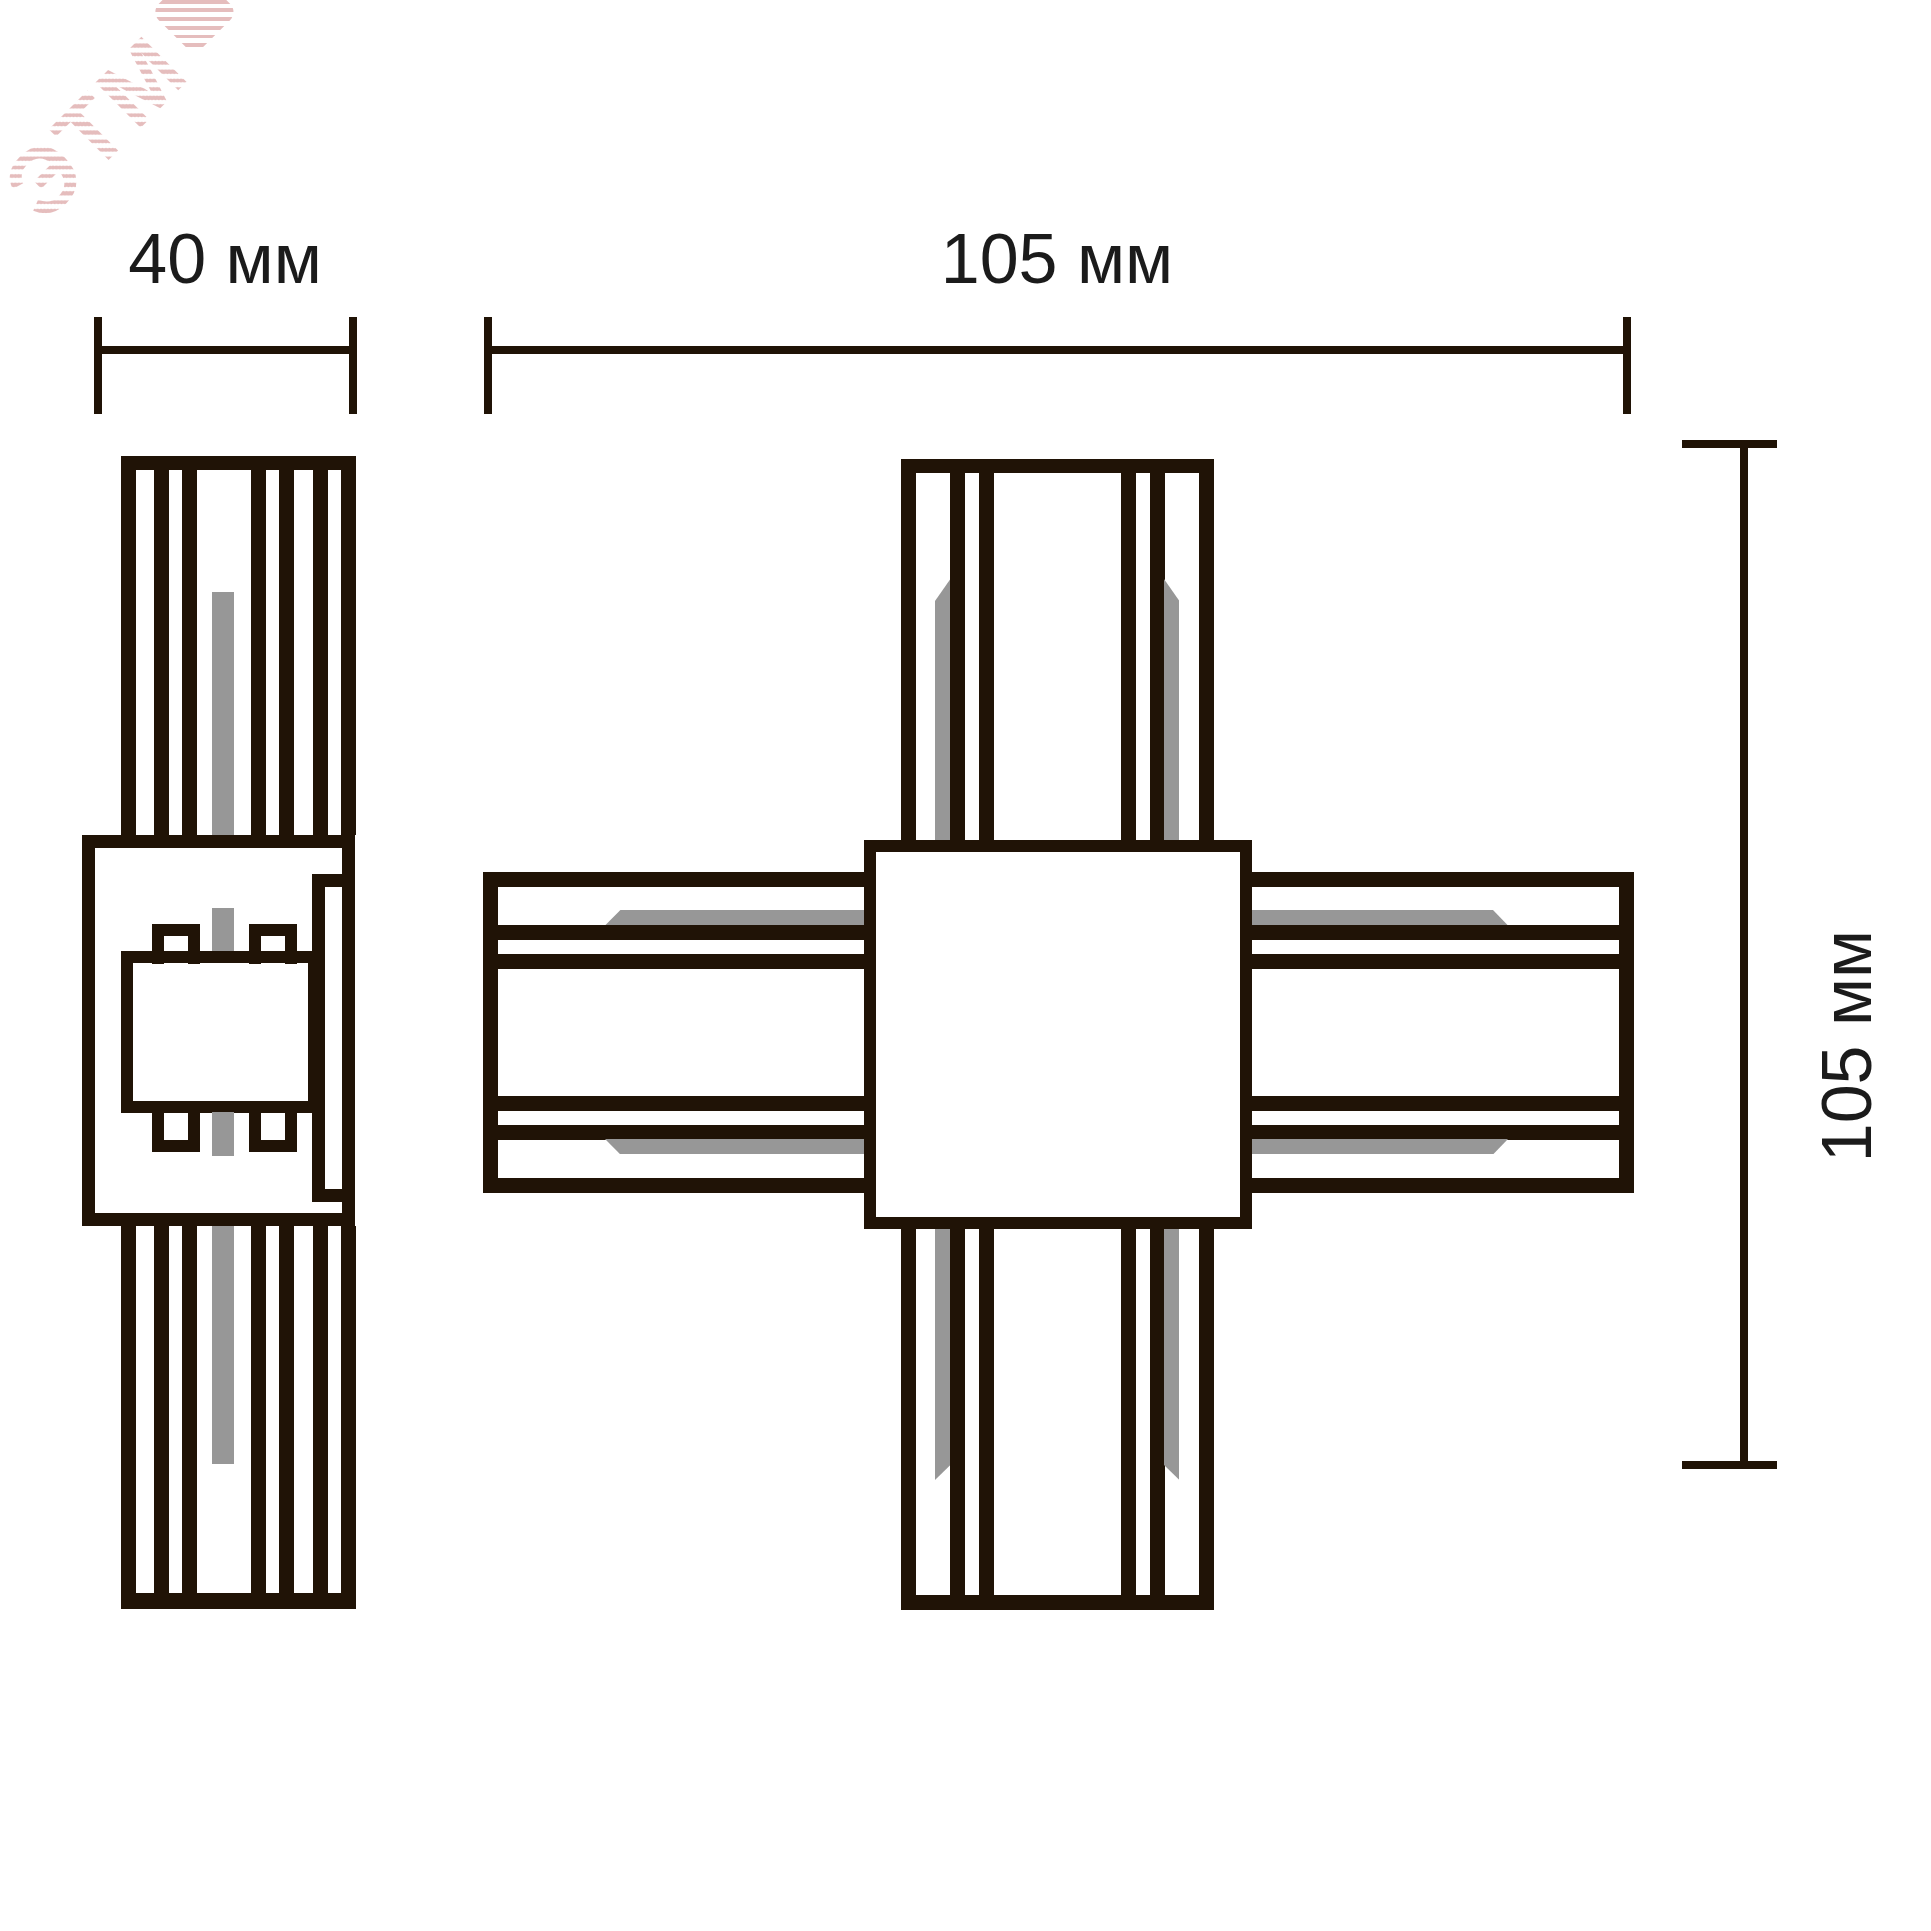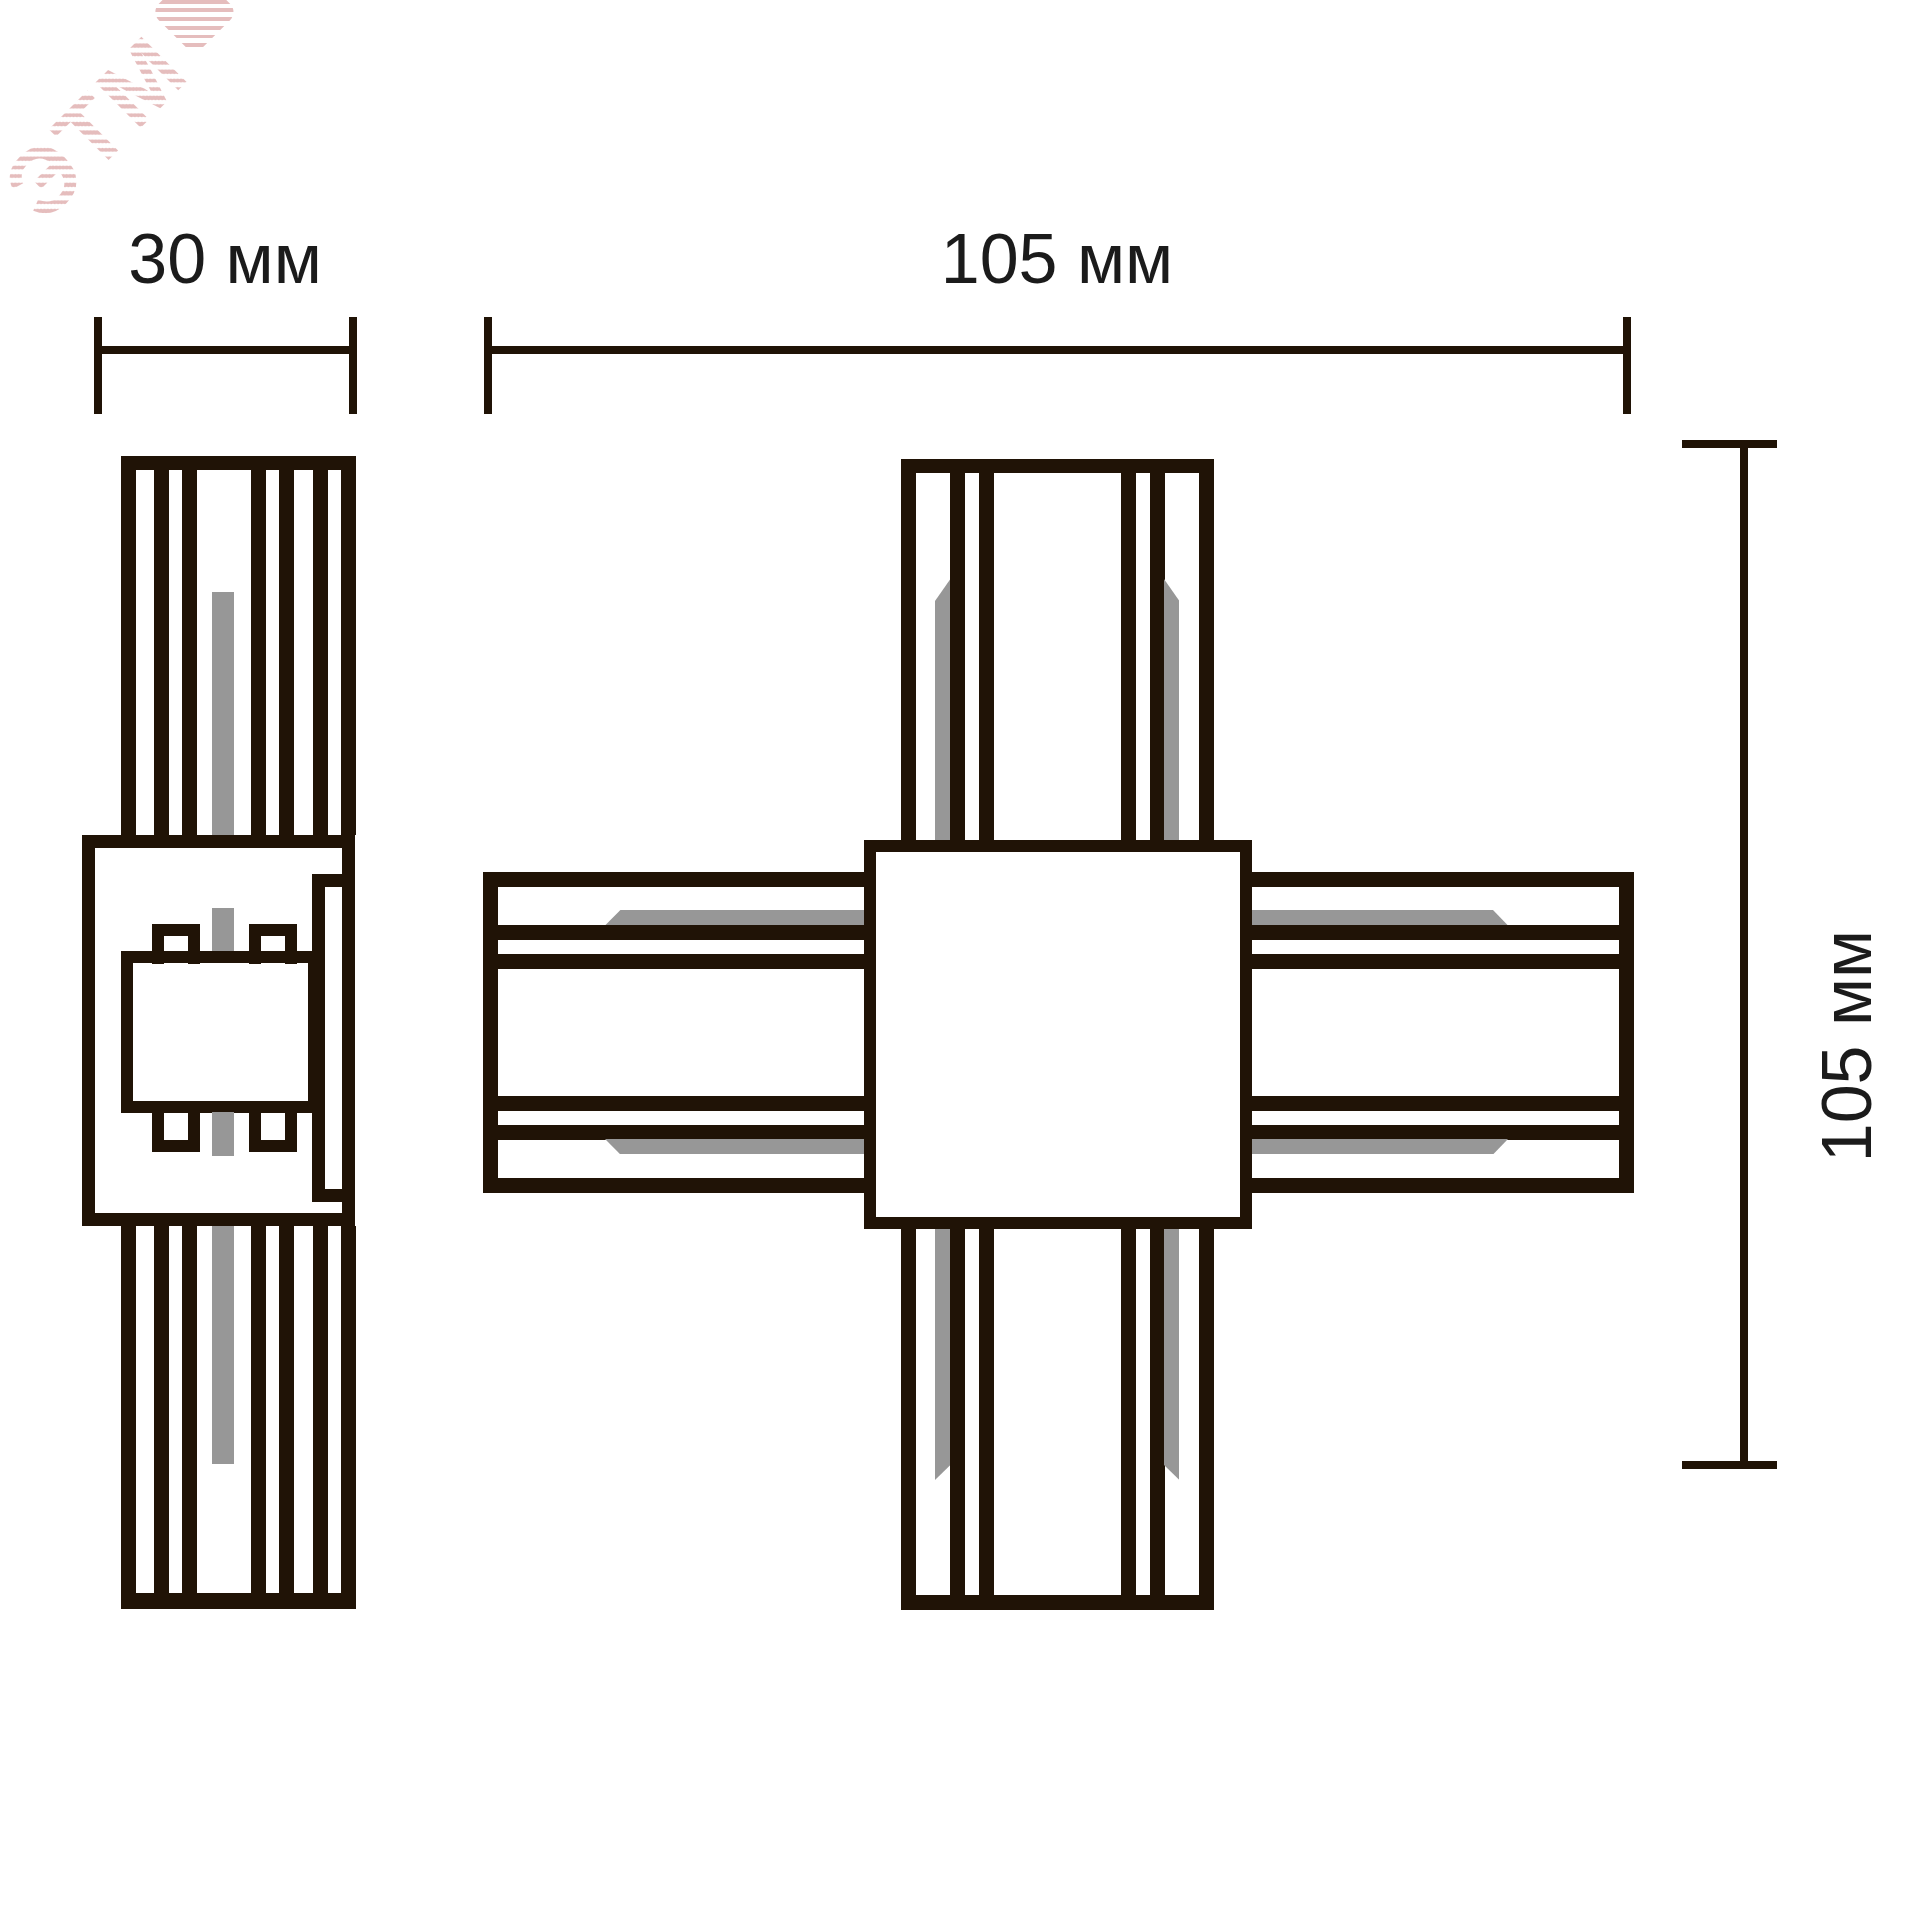--- a/index.html
+++ b/index.html
@@ -41,21 +41,21 @@
 </head>
 <body>
 
 <div id="canvas">
 
   <div id="watermark">
     <span class="wm-text">ЭТМ</span><span class="wm-emblem"></span>
   </div>
 
   <div>
-    <div class="dim-label" style="left:80px;top:224px;width:290px;">30 мм</div>
+    <div class="dim-label" style="left:80px;top:224px;width:290px;">40 мм</div>
     <div class="ln" style="left:94px;top:317px;width:7.7px;height:97px;"></div>
     <div class="ln" style="left:349px;top:317px;width:7.7px;height:97px;"></div>
     <div class="ln" style="left:97px;top:346px;width:259px;height:7.7px;"></div>
   </div>
 
   <div>
     <div class="dim-label" style="left:912px;top:224px;width:290px;">105 мм</div>
     <div class="ln" style="left:484px;top:317px;width:7.7px;height:97px;"></div>
     <div class="ln" style="left:1623px;top:317px;width:7.7px;height:97px;"></div>
     <div class="ln" style="left:488px;top:346px;width:1139px;height:7.7px;"></div>

